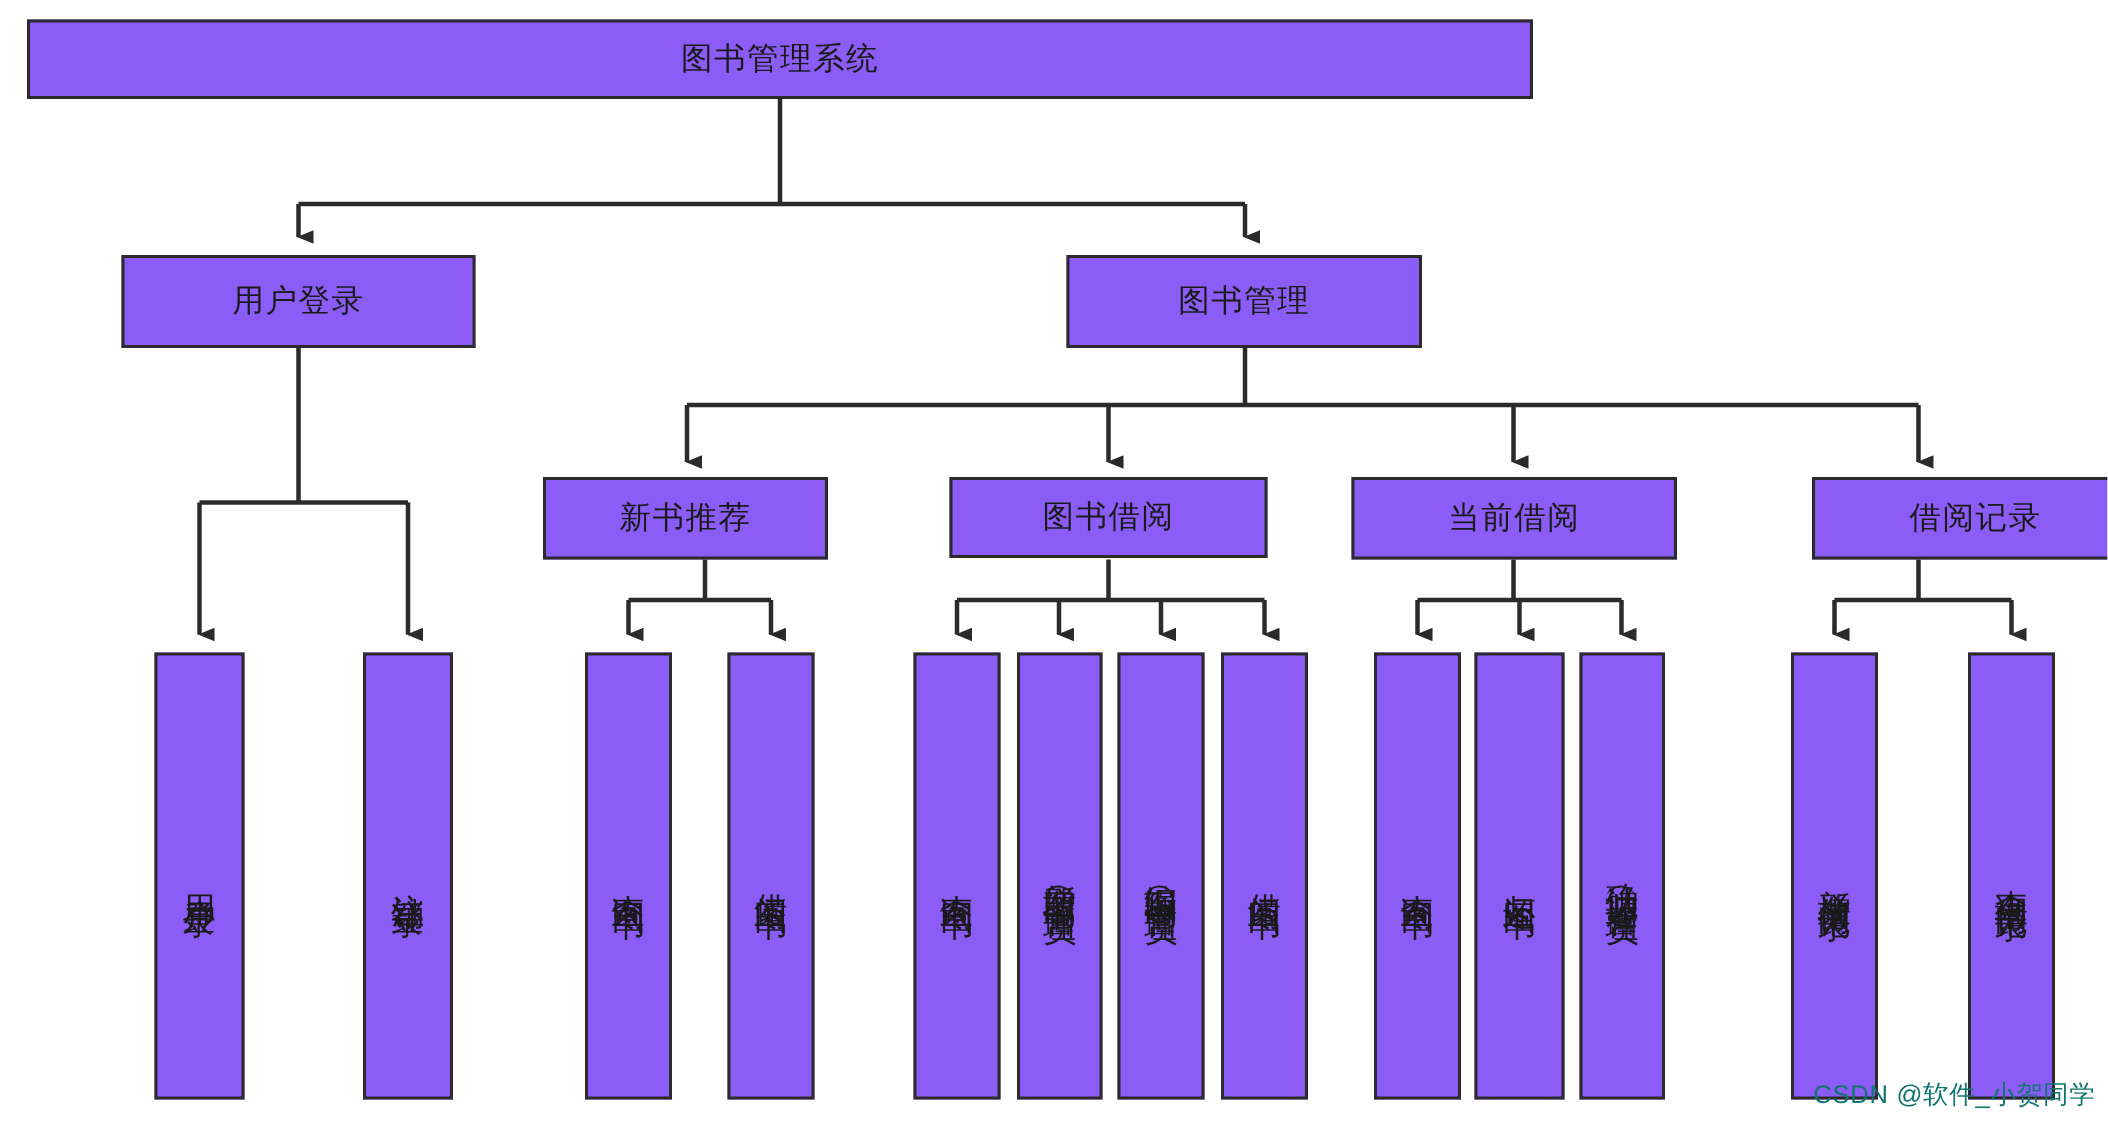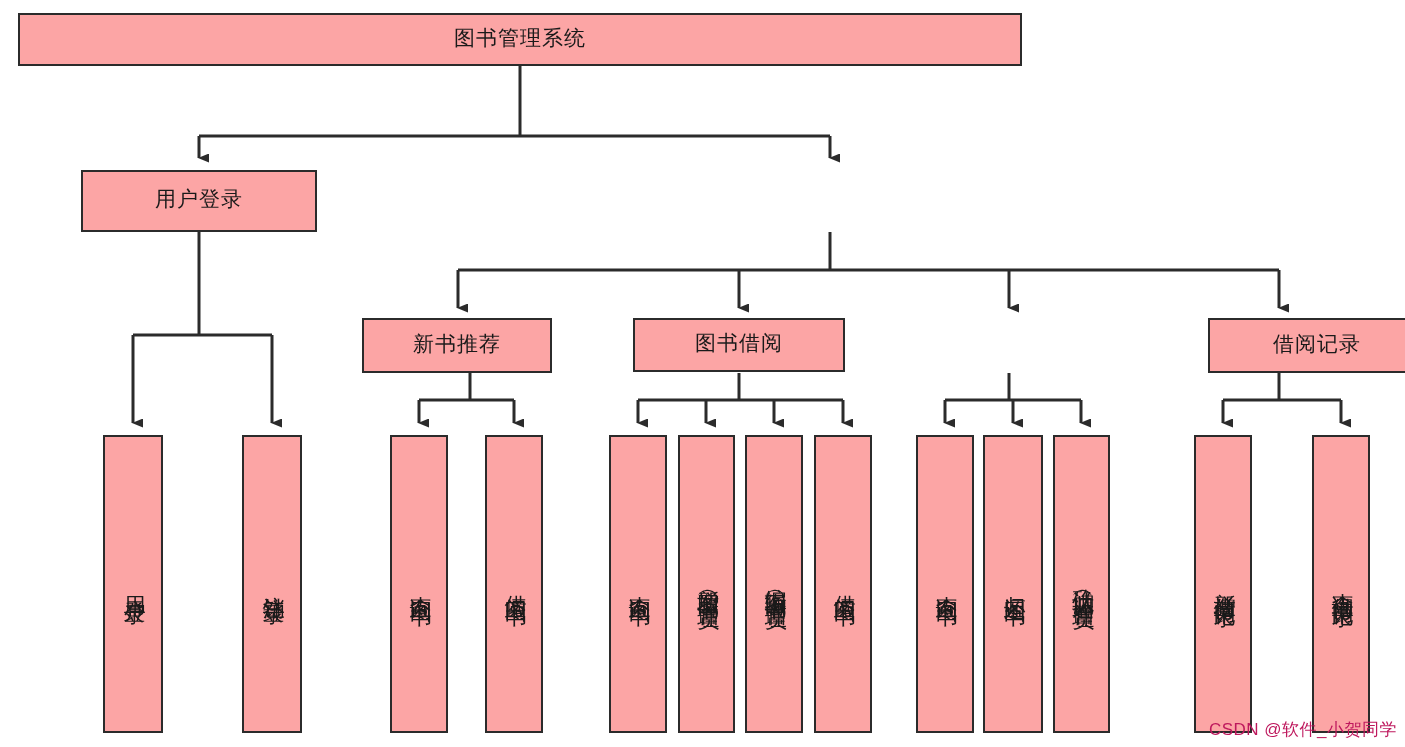--- a/index.html
+++ b/index.html
@@ -22,27 +22,26 @@
     position: absolute;
     left: 0;
     top: 0;
     width: 1405px;
     height: 747px;
     pointer-events: none;
   }
   .node {
     position: absolute;
     box-sizing: border-box;
-    background: #fca5a5;
+    background: #8b5cf6;
     border: 2px solid #2b2b2b;
     display: flex;
     align-items: center;
     justify-content: center;
     color: #1a1a1a;
-    font-family: Liberation Mono, monospace;
   }
   .node.horiz {
     font-size: 21px;
     letter-spacing: 1px;
     line-height: 1.2;
     text-align: center;
   }
   .node.vert {
     writing-mode: vertical-rl;
     text-orientation: upright;
@@ -57,21 +56,21 @@
     writing-mode: vertical-rl;
     text-orientation: upright;
     display: block;
     text-align: center;
   }
   #watermark {
     position: absolute;
     right: 8px;
     bottom: 6px;
     font-size: 17px;
-    color: #be185d;
+    color: #0f766e;
     letter-spacing: 0.5px;
     white-space: nowrap;
     user-select: none;
   }
 </style>
 </head>
 <body>
 
 <div id="diagram-root">
 
@@ -126,27 +125,33 @@
     </g>
   </svg>
 
   <div class="node horiz" style="left:18px; top:13px; width:1004px; height:53px;">
     <span class="label">图书管理系统</span>
   </div>
 
   <div class="node horiz" style="left:81px; top:170px; width:236px; height:62px;">
     <span class="label">用户登录</span>
   </div>
+  <div class="node horiz" style="left:711px; top:170px; width:237px; height:62px;">
+    <span class="label">图书管理</span>
+  </div>
 
   <div class="node horiz" style="left:362px; top:318px; width:190px; height:55px;">
     <span class="label">新书推荐</span>
   </div>
   <div class="node horiz" style="left:633px; top:318px; width:212px; height:54px;">
     <span class="label">图书借阅</span>
   </div>
+  <div class="node horiz" style="left:901px; top:318px; width:217px; height:55px;">
+    <span class="label">当前借阅</span>
+  </div>
   <div class="node horiz" style="left:1170px; top:318px; width:218px; height:55px;margin-left:38px;">
     <span class="label">借阅记录</span>
   </div>
 
   <div class="node vert" style="left:103px; top:435px; width:60px; height:298px;">
     <span class="label">用户登录</span>
   </div>
   <div class="node vert" style="left:242px; top:435px; width:60px; height:298px;">
     <span class="label">注销登录</span>
   </div>

